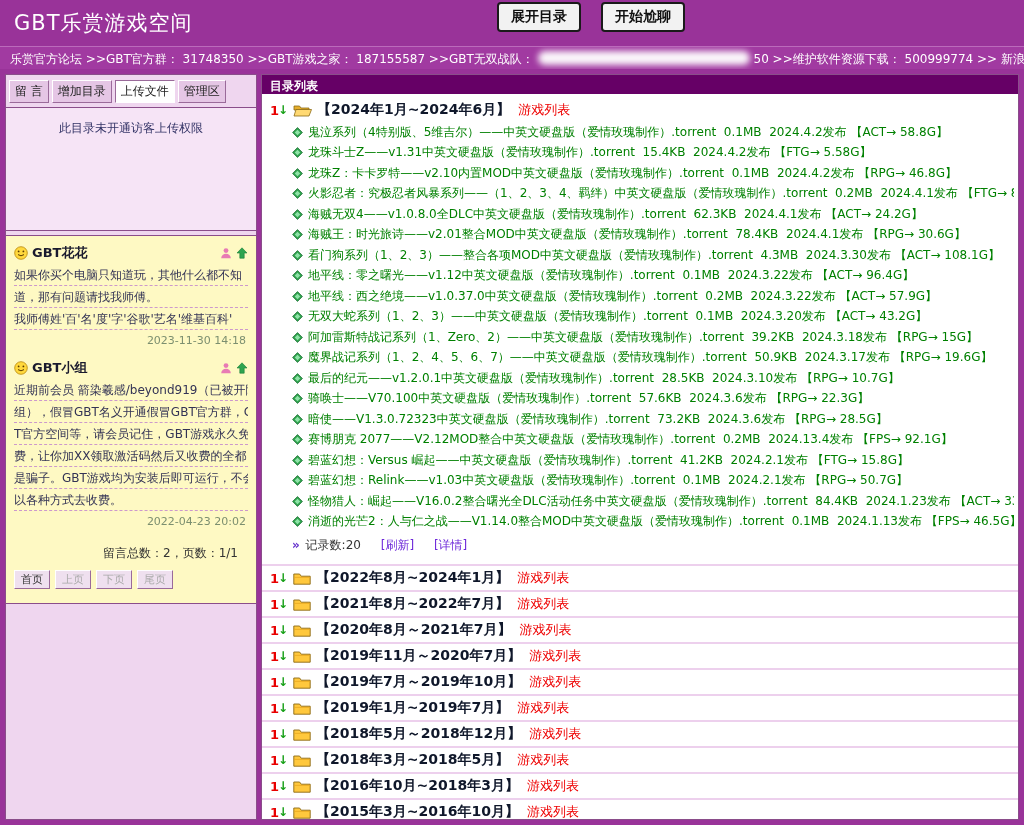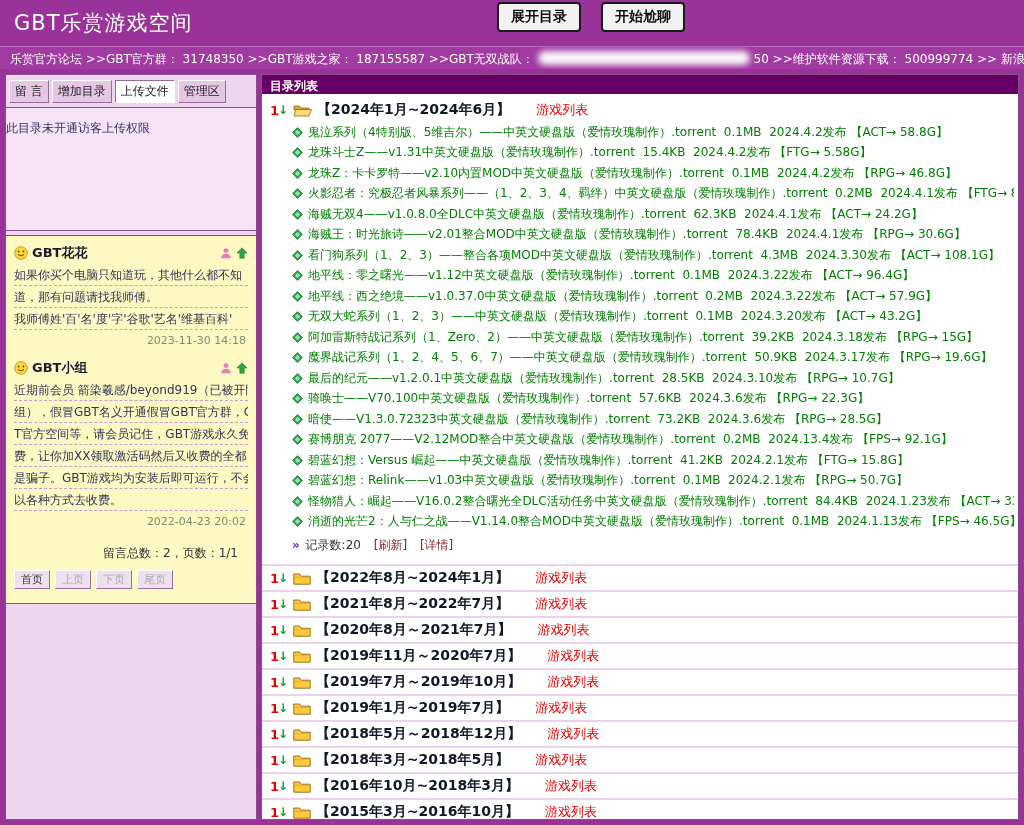--- a/index.html
+++ b/index.html
@@ -24,54 +24,54 @@
   .content { display:flex; height:756px; padding:5px; gap:4px; }
 
   
   .sidebar { width:252px; flex-shrink:0; background:#EFD6EF; border:1px solid #8A4D8A;
              display:flex; flex-direction:column; overflow:hidden; }
   .tabs { display:flex; gap:3px; padding:5px 3px 4px 3px; }
   .tab { font-size:12px; padding:2px 5px; background:#E5C6E5; color:#222; cursor:pointer;
          border:1px solid; border-color:#FFFFFF #9A6A9A #9A6A9A #FFFFFF; font-family:inherit; }
   .tab.active { background:#FFFFFF; border-color:#9A6A9A #FFFFFF #FFFFFF #9A6A9A; }
   .upload-panel { height:124px; background:#F6E4F6; border-top:1px solid #8A4D8A; border-bottom:1px solid #8A4D8A;
-                  text-align:left; padding-top:12px; font-size:12px; color:#333366; }
+                  text-align:center; padding-top:12px; font-size:12px; color:#333366; }
   .msg-panel { margin-top:4px; background:#fef9c3; border-top:1px solid #8A4D8A; border-bottom:1px solid #8A4D8A;
                padding:5px 8px 8px 8px; }
   .msg-head { display:flex; align-items:center; gap:4px; margin:3px 0 2px 0; }
   .msg-author { font-weight:bold; font-size:13px; color:#1a1a2e; flex:1; }
   .icon { display:inline-flex; align-items:center; }
   .msg-line { font-size:12px; color:#333355; line-height:16px; padding:3px 0 2px 0;
               border-bottom:1px dashed #CC99CC; white-space:nowrap; overflow:hidden; }
   .msg-date { text-align:right; font-size:11px; color:#7C8F6F; padding:4px 2px 9px 0; }
   .msg-summary { text-align:right; font-size:12px; color:#333333; padding:8px 10px 4px 0; }
   .pager { display:flex; justify-content:flex-start; gap:5px; padding:4px 8px 6px 0; }
   .page-btn { font-size:11px; padding:1px 6px; background:#EFE0EF; color:#333; cursor:pointer;
               border:1px solid; border-color:#FFFFFF #9A6A9A #9A6A9A #FFFFFF; font-family:inherit; }
   .page-btn.disabled { color:#AAAAAA; cursor:default; }
 
   
   .main { flex:1; background:#FFFFFF; border:1px solid #8A4D8A; overflow:hidden; }
   .main-header { background:#660066; color:#FFFFFF; font-size:12px; font-weight:bold; padding:3px 8px; height:19px; }
   .expanded { padding:4px 4px 0 8px; }
   .dir-head { display:flex; align-items:center; gap:5px; height:24px; }
   .dir-title { color:#0f172a; font-size:14px; font-weight:bold; text-decoration:none; cursor:pointer; }
-  .dir-link { color:#EE0000; font-size:13px; text-decoration:none; margin-left:21px; cursor:pointer; }
+  .dir-link { color:#EE0000; font-size:13px; text-decoration:none; margin-left:3px; cursor:pointer; }
   .hot { display:inline-flex; align-items:center; font-weight:bold; line-height:1; }
   .hot i { font-style:normal; }
   .hot .one { color:#E80000; font-size:13px; }
   .hot .dn  { color:#18A018; font-size:12px; margin-left:-1px; }
   .game-list { }
   .game-row { display:flex; align-items:center; gap:5px; height:20.5px; padding-left:22px;
               white-space:nowrap; overflow:hidden; }
   .game-text { color:#008000; font-size:12px; text-decoration:none; white-space:pre; cursor:pointer; }
   .record-row { padding:5px 0 4px 22px; font-size:12px; height:22px; }
   .rec-arrow { color:#6633CC; font-weight:bold; }
   .rec-count { color:#333333; margin-left:2px; }
-  .rec-link { color:#7f1d1d; text-decoration:none; margin-left:9px; cursor:pointer; }
+  .rec-link { color:#6d28d9; text-decoration:none; margin-left:16px; cursor:pointer; }
   .dir-list { margin-top:10px; }
   .dir-row { display:flex; align-items:center; gap:5px; border-top:2px solid #EDD0ED;
              padding:4px 6px 4px 8px; height:26px; }
 </style>
 <title>GBT乐赏游戏空间</title></head>
 <body>
 
 <div class="page">
 
   <header class="topbar">

